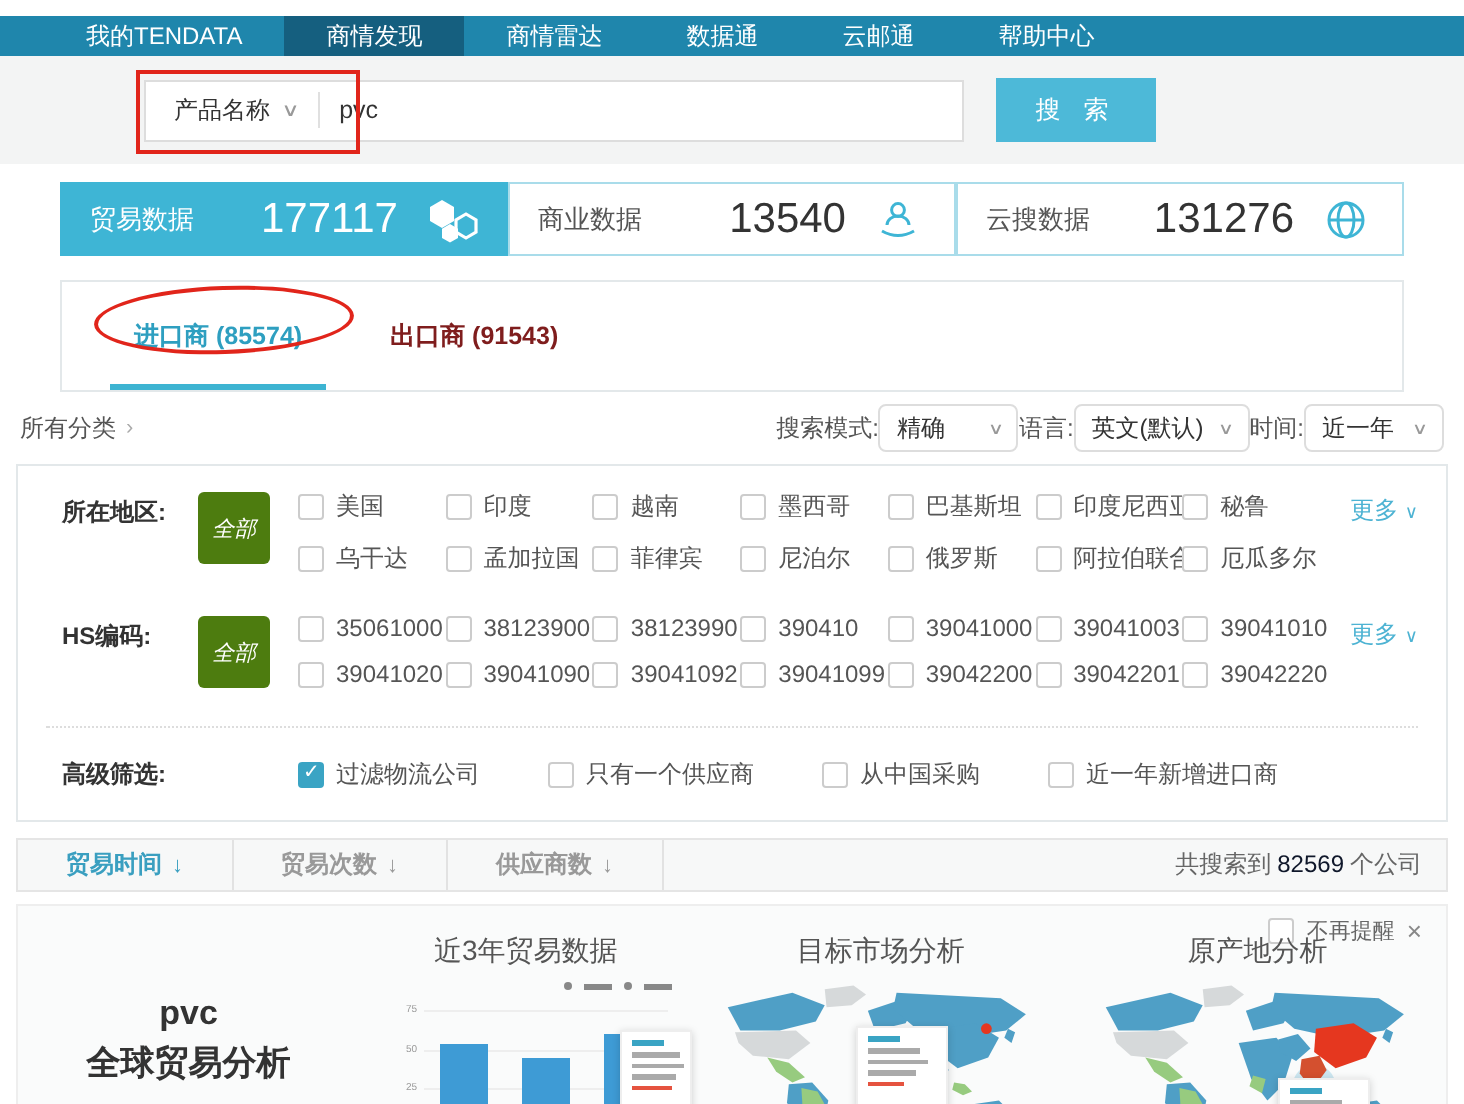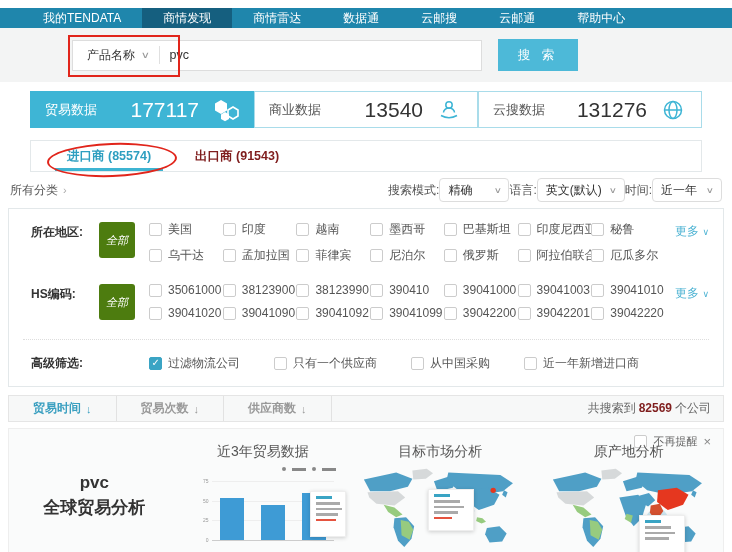--- a/index.html
+++ b/index.html
@@ -25,21 +25,21 @@
   .stats { margin:9px 30px 0 30px; height:37px; display:flex; }
   .stat-seg { flex:1; display:flex; align-items:center; border:1px solid #a9dcea; background:#fff; padding:0 14px; }
   .stat-seg.active { background:#3eb5d5; border-color:#3eb5d5; }
   .stat-label { font-size:13px; color:#555; }
   .stat-seg.active .stat-label { color:#fff; }
   .stat-value { font-size:21px; margin-left:auto; color:#333; font-weight:400; }
   .stat-seg.active .stat-value { color:#fff; }
   .stat-icon { margin-left:14px; width:26px; height:24px; display:flex; align-items:center; }
 
   
-  .tabs-box { margin:12px 30px 0 30px; height:32px; border:1px solid #e3e8ea; background:#fff; display:flex; align-items:flex-end; padding-left:14px; position:relative; }
+  .tabs-box { margin:12px 30px 0 30px; height:56px; border:1px solid #e3e8ea; background:#fff; display:flex; align-items:flex-end; padding-left:14px; position:relative; }
   .tab { position:relative; height:100%; display:flex; align-items:center; padding:0 22px; font-size:12.5px; font-weight:bold; color:#7f1d1d; cursor:pointer; }
   .tab.active { color:#2e9fc0; }
   .tab.active::after { content:""; position:absolute; left:10px; right:10px; bottom:0; height:3px; background:#3db4d2; }
   .tab-ellipse { position:absolute; left:16px; top:2px; width:130px; height:34px; border:2px solid #e1251b; border-radius:50%; transform:rotate(-2deg); pointer-events:none; }
 
   
   .toolbar { margin:0 10px; height:36px; display:flex; align-items:center; font-size:12px; color:#555; }
   .all-cat { display:flex; align-items:center; gap:5px; cursor:pointer; }
   .all-cat .arrow { color:#aaa; font-size:11px; }
   .right-controls { margin-left:auto; display:flex; align-items:center; }
@@ -62,21 +62,21 @@
   .more-link .chev{ color:#4db3d3; }
   .dotted-sep { border-top:1px dotted #ddd; margin:4px 0 12px -8px; }
   .adv-opts { display:flex; gap:34px; padding-top:2px; }
 
   
   .sort-bar { margin:8px 8px 0 8px; height:27px; background:#f7f8f8; border:1px solid #e5e5e5; display:flex; align-items:center; font-size:12px; }
   .sort-item { display:flex; align-items:center; gap:5px; padding:0 24px; color:#999; height:100%; border-right:1px solid #e2e2e2; cursor:pointer; font-weight:bold; }
   .sort-item.active { color:#3a9fc0; }
   .sort-item .arr { font-size:11px; }
   .result-count { margin-left:auto; padding-right:12px; color:#666; }
-  .result-count b { color:#7f1d1d; font-weight:bold; margin:0 3px; }
+  .result-count b { color:#0f172a; font-weight:normal; margin:0 3px; }
 
   
   .preview { position:relative; margin:6px 8px 0 8px; height:136px; background:#fafbfb; border:1px solid #eee; display:flex; }
   .dismiss { position:absolute; right:12px; top:5px; display:flex; align-items:center; gap:6px; font-size:11px; color:#666; }
   .dismiss .x { color:#888; font-size:13px; cursor:pointer; }
   .pv-left { width:172px; display:flex; flex-direction:column; align-items:center; justify-content:center; }
   .pv-left .prod { font-size:17px; font-weight:bold; color:#333; }
   .pv-left .sub { font-size:17px; font-weight:bold; color:#333; margin-top:3px; }
   .pv-col { position:relative; }
   .pv-title { text-align:center; font-size:14px; color:#555; margin-top:14px; }
@@ -102,21 +102,20 @@
   .mapbox { position:relative; margin-top:6px; padding:0 6px; }
 </style>
 </head>
 <body>
 
 <nav class="topnav">
     <div class="nav-item">我的TENDATA</div>
     <div class="nav-item active">商情发现</div>
     <div class="nav-item">商情雷达</div>
     <div class="nav-item">数据通</div>
-    <div class="nav-item">云邮搜</div>
     <div class="nav-item">云邮通</div>
     <div class="nav-item">帮助中心</div>
   </nav>
 
 <section class="search-area">
   <div class="search-box">
     <div class="field-select">
       <span>产品名称</span>
       <span class="chev">∨</span>
     </div>

